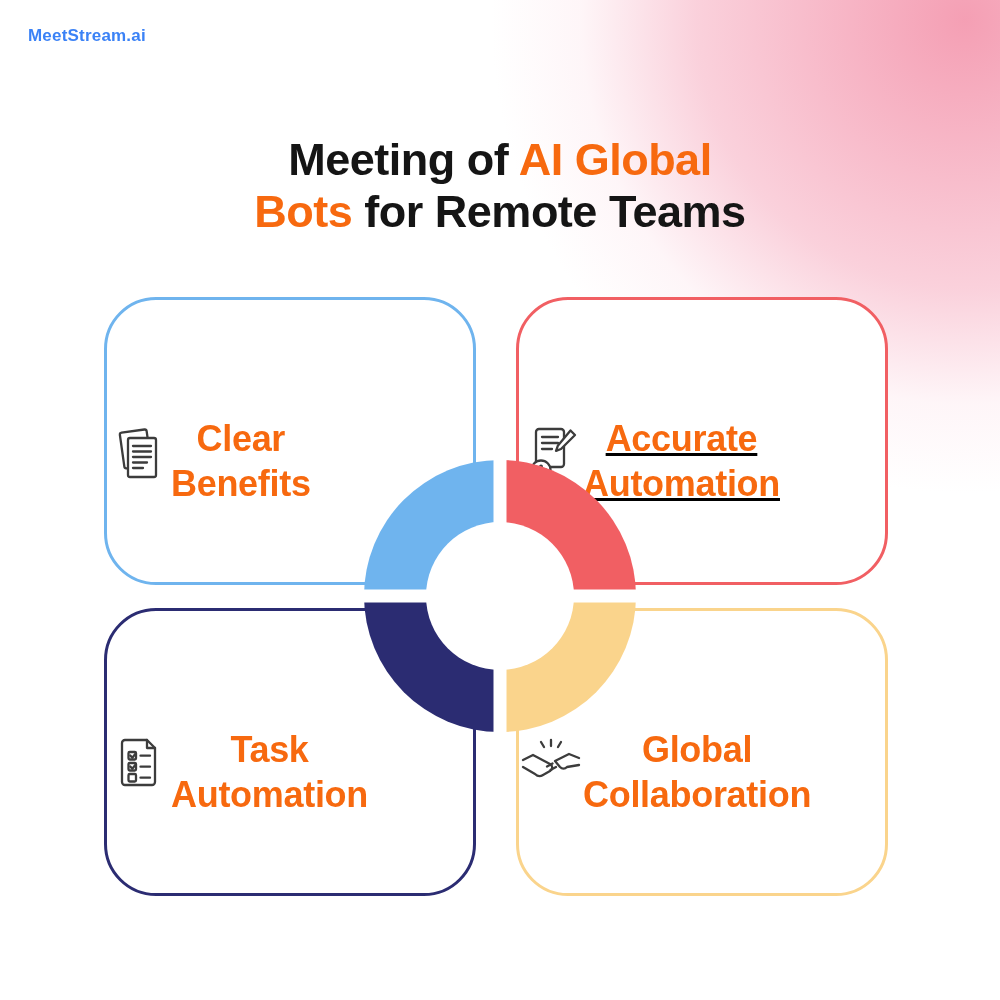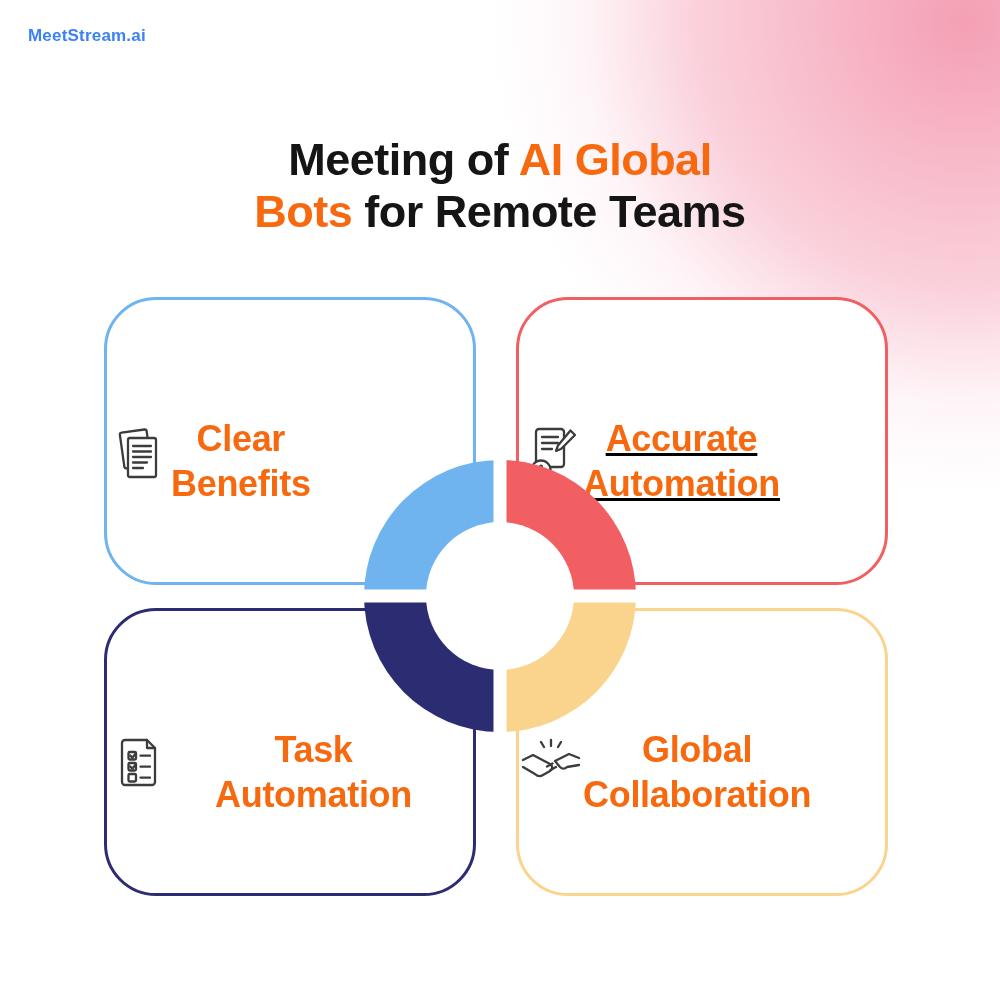--- a/index.html
+++ b/index.html
@@ -38,21 +38,21 @@
   .page-title .orange{color:var(--orange);}
 
   .card{
     position:absolute;width:372px;height:288px;background:#fff;
     border:3px solid #ccc;border-radius:52px;z-index:1;
     display:flex;align-items:center;
     padding-top:26px;
   }
   .card-tl{left:104px;top:297px;border-color:var(--blue);}
   .card-tr{left:516px;top:297px;border-color:var(--red);text-decoration:underline;}
-  .card-bl{left:104px;top:608px;border-color:var(--navy);gap:44px;}
+  .card-bl{left:104px;top:608px;border-color:var(--navy);}
   .card-br{left:516px;top:608px;border-color:var(--yellow);}
 
   .card-icon{height:66px;display:flex;align-items:center;justify-content:center;}
   .card-label{
     margin-top:16px;text-align:center;
     font-size:36px;font-weight:700;color:var(--orange);line-height:1.24;
     letter-spacing:-0.3px;
   }
 
   .ring{position:absolute;left:364px;top:460px;width:272px;height:272px;z-index:2;}

